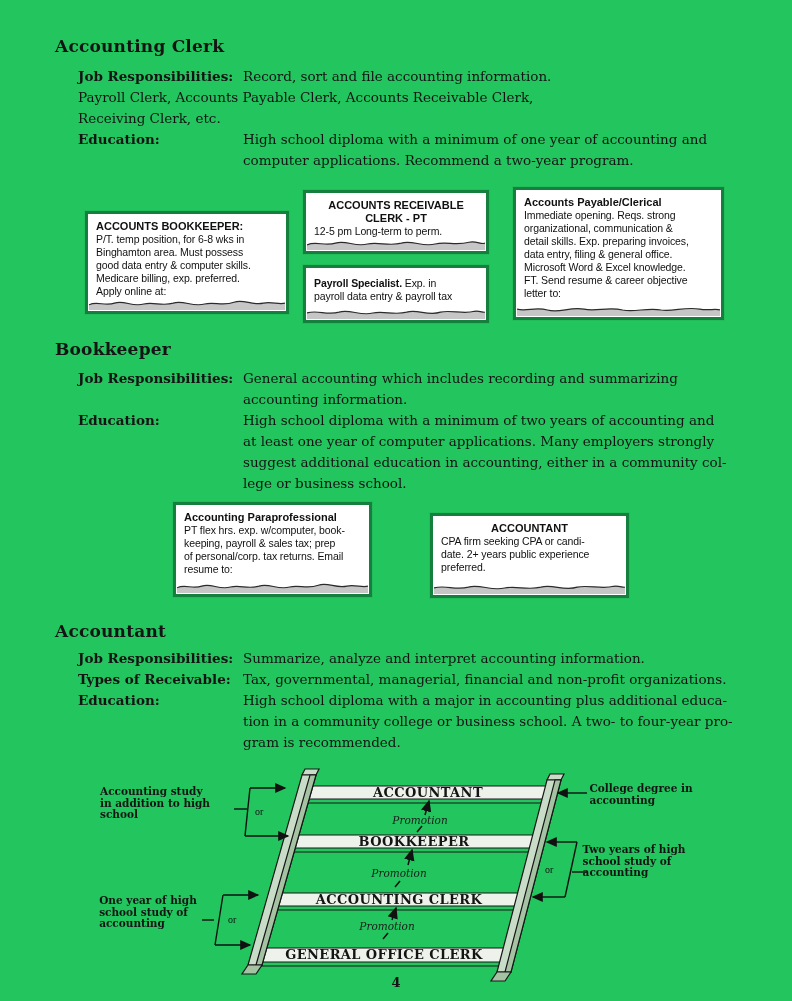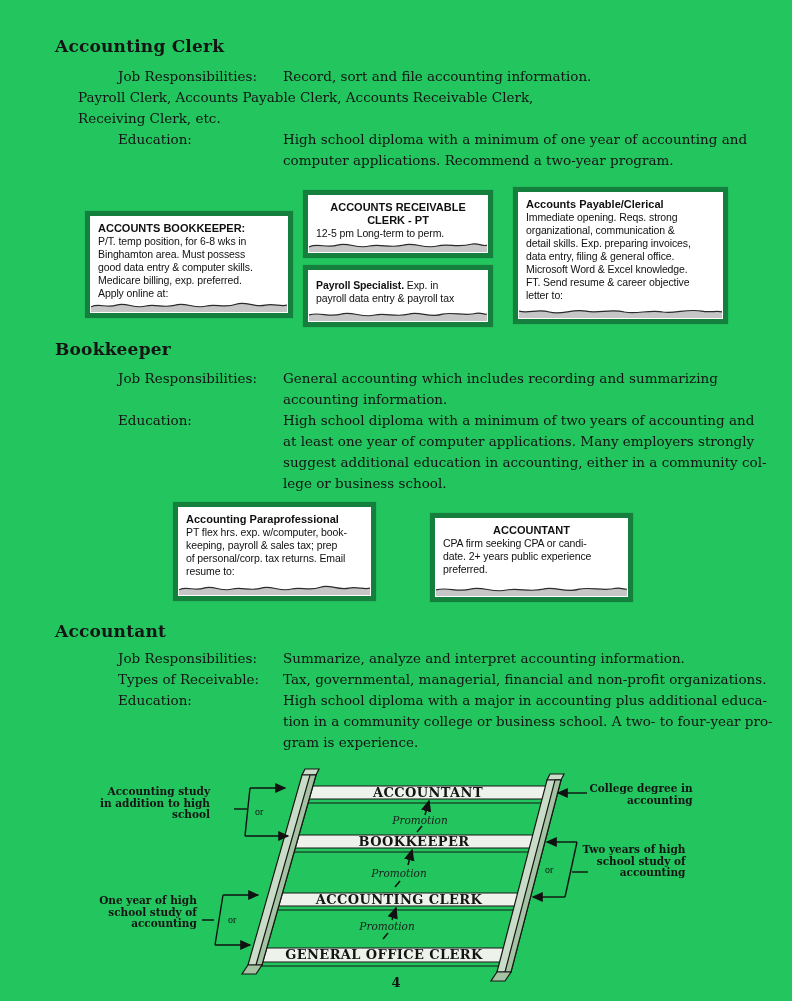--- a/index.html
+++ b/index.html
@@ -1,39 +1,39 @@
 <!DOCTYPE html>
 <html><head>
 <meta charset="utf-8">
 <style>
   html,body{margin:0;padding:0;background:#fff;}
   .page{position:relative;width:792px;height:1001px;background:#22c55e;overflow:hidden;
         font-family:"DejaVu Serif",serif;color:#141414;}
   .heading{position:absolute;left:55px;font-size:17px;font-weight:bold;letter-spacing:.2px;}
   .rows{position:absolute;left:78px;font-size:13.5px;line-height:21px;}
   .row{display:flex;}
-  .row .lab{width:165px;flex:none;font-weight:normal;margin-left:40px;}
+  .row .lab{width:165px;flex:none;font-weight:bold;}
   .row .val{white-space:pre;}
   
-  .ad{position:absolute;background:#fff;border:5px solid #15803d;overflow:hidden;
+  .ad{position:absolute;background:#fff;border:3px solid #15803d;overflow:hidden;
       font-family:"Liberation Sans",sans-serif;color:#101010;
       box-shadow:0 0 0 1px rgba(0,0,0,0.04);}
   .ad-inner{padding:6px 8px 0;}
   .ad-title{font-weight:bold;font-size:11px;line-height:13px;white-space:pre-line;}
   .ad-title.center{text-align:center;}
   .ad-body{font-size:10.5px;line-height:13px;white-space:pre;letter-spacing:-0.1px;}
   .ad-body .b{font-weight:bold;}
   .torn{position:absolute;left:1px;bottom:1px;width:calc(100% - 2px);height:12px;}
   
   .diagram{position:absolute;left:0;top:768px;width:792px;height:217px;}
   .diagram svg.shapes{position:absolute;left:0;top:0;}
   .rung-label{position:absolute;font-weight:bold;font-size:13px;text-align:center;
               letter-spacing:.4px;white-space:nowrap;}
   .dlabel{position:absolute;transform:translateX(-50%);font-weight:bold;font-size:10.5px;
-          line-height:11.5px;text-align:right;white-space:pre-line;}
+          line-height:11.5px;text-align:left;white-space:pre-line;}
   .promo{position:absolute;transform:translateX(-50%);font-style:italic;font-size:10.5px;
          color:#1c1c1c;white-space:nowrap;}
   .orlbl{position:absolute;font-family:Liberation Serif, serif;font-size:10px;color:#111;}
   .pagenum{position:absolute;left:0;top:975px;width:792px;text-align:center;
            font-size:13px;font-weight:bold;}
 </style>
 </head>
 <body>
 
 <div class="page">
@@ -160,21 +160,21 @@
       <div class="val">Summarize, analyze and interpret accounting information.</div>
     </div>
     <div class="row">
       <div class="lab">Types of Receivable:</div>
       <div class="val">Tax, governmental, managerial, financial and non-profit organizations.</div>
     </div>
     <div class="row">
       <div class="lab">Education:</div>
       <div class="val">High school diploma with a major in accounting plus additional educa-
 tion in a community college or business school. A two- to four-year pro-
-gram is experience.</div>
+gram is recommended.</div>
     </div>
   </div>
 
   <div class="diagram">
     <svg class="shapes" width="792" height="217" viewBox="0 0 792 217">
       <defs>
         <marker id="ah" markerWidth="9" markerHeight="8" refX="7" refY="4" orient="auto">
           <path d="M0,0.5 L8,4 L0,7.5 Z" fill="#111"></path>
         </marker>
       </defs>

